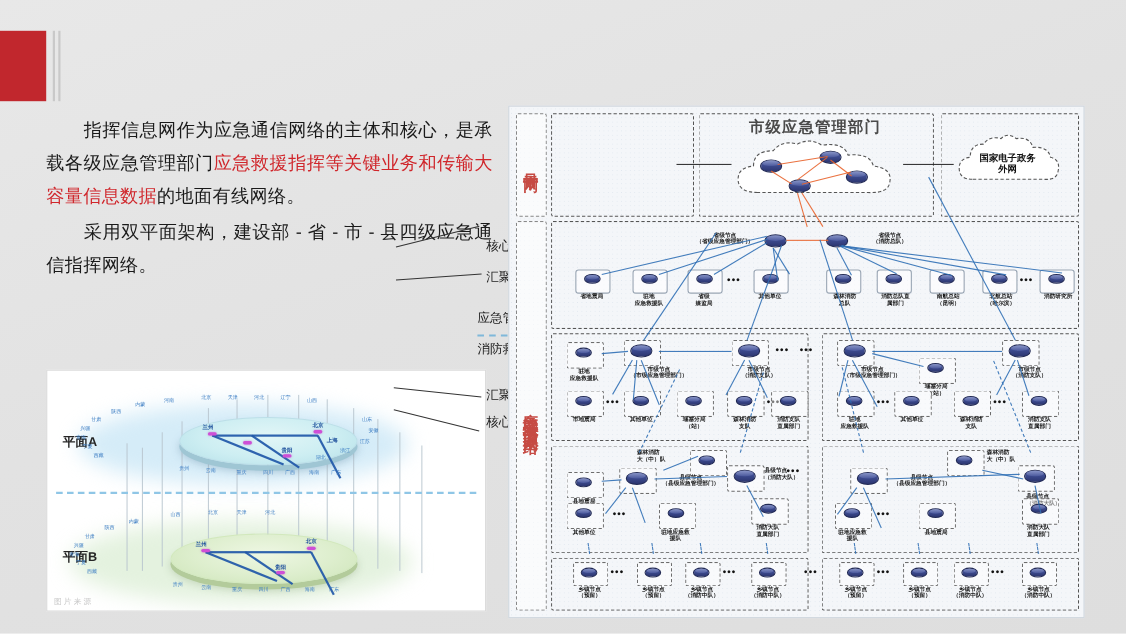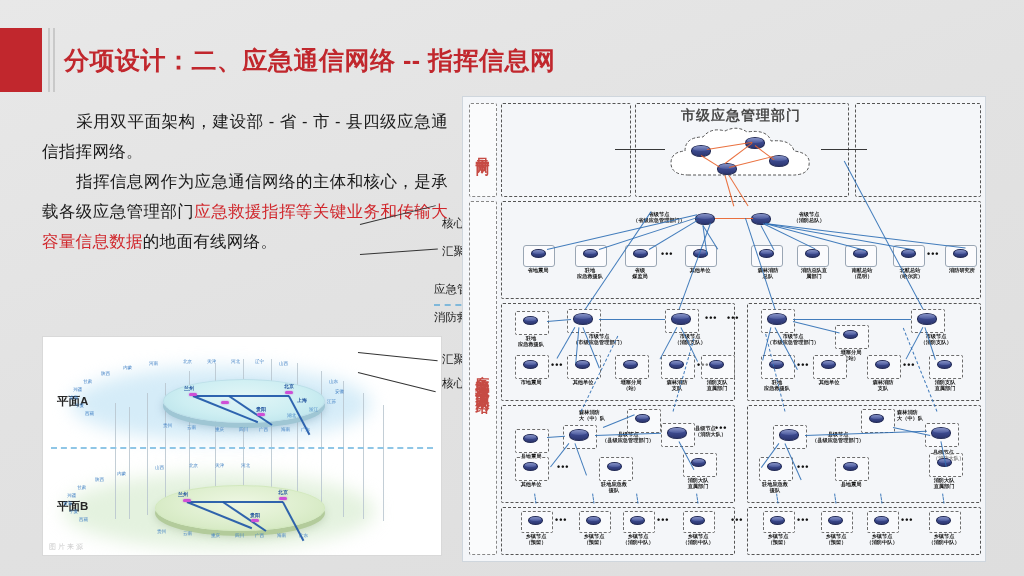--- a/index.html
+++ b/index.html
@@ -149,31 +149,30 @@
 </style>
 </head>
 <body>
 
 <div class="slide">
 
   <div class="hdr">
     <div class="hdr-block"></div>
     <div class="hdr-rule r1"></div>
     <div class="hdr-rule r2"></div>
-    <div class="hdr-title">分项设计：二、应急通信网络 -- 指挥信息网</div>
   </div>
 
   <div class="left">
+
+    <div class="para">
+      <span class="ind"></span><span>指挥信息网作为应急通信网络的主体和核心，是承载各级应急管理部门</span><span class="hl">应急救援指挥等关键业务和传输大容量信息数据</span><span>的地面有线网络。</span>
+    </div>
 
     <div class="para p2">
       <span class="ind"></span><span>采用双平面架构，建设部 - 省 - 市 - 县四级应急通信指挥网络。</span>
-    </div>
-
-    <div class="para">
-      <span class="ind"></span><span>指挥信息网作为应急通信网络的主体和核心，是承载各级应急管理部门</span><span class="hl">应急救援指挥等关键业务和传输大容量信息数据</span><span>的地面有线网络。</span>
     </div>
 
     <div class="pic">
       <div class="pic-inner">
 
         <div class="haze hazeA"></div>
         <div class="haze hazeB"></div>
 
         <div class="vstrut" style="left:72px;top:66px;height:116px"></div>
         <div class="vstrut" style="left:86px;top:70px;height:112px"></div>
@@ -324,20 +323,27 @@
         <div class="top"></div>
       </div>
     <div class="link red" style="left:244px;top:52px;width:46px;transform:rotate(-9deg);"></div>
     <div class="link red" style="left:292px;top:48px;width:24px;transform:rotate(37deg);"></div>
     <div class="link red" style="left:266px;top:70px;width:46px;transform:rotate(-14deg);"></div>
     <div class="link red" style="left:238px;top:58px;width:22px;transform:rotate(32deg);"></div>
     <div class="link red" style="left:262px;top:66px;width:34px;transform:rotate(-37deg);"></div>
     <div class="link blk" style="left:152px;top:52px;width:50px;"></div>
 
     <div class="zone" style="left:392px;top:6px;width:124px;height:92px;"></div>
+    <div class="cloud" style="left:402px;top:24px;width:102px;height:56px;">
+      <svg width="102" height="56" viewBox="0 0 102 56">
+        <path d="M19 42 Q7 42 7 32 Q7 23 17 22 Q17 10 29 10 Q35 2 45 5 Q51 -1 59 5 Q71 3 74 13 Q88 12 90 22 Q99 24 97 34 Q96 43 84 42 Z" fill="#fff" stroke="#555" stroke-width="1" stroke-dasharray="3,2"></path>
+      </svg>
+      <div class="cloudtxt" style="top:17px;white-space:pre-line;">国家电子政务
+外网</div>
+    </div>
     <div class="link blk" style="left:358px;top:52px;width:46px;"></div>
 
     <div class="zone" style="left:38px;top:104px;width:478px;height:96px;"></div>
 
     <div class="link red" style="left:262px;top:78px;width:32px;transform:rotate(74deg);"></div>
     <div class="link red" style="left:266px;top:78px;width:36px;transform:rotate(58deg);"></div>
 
     <div class="rtr" style="left:232px;top:116px;">
         <div class="body"></div>
         <div class="top"></div>

